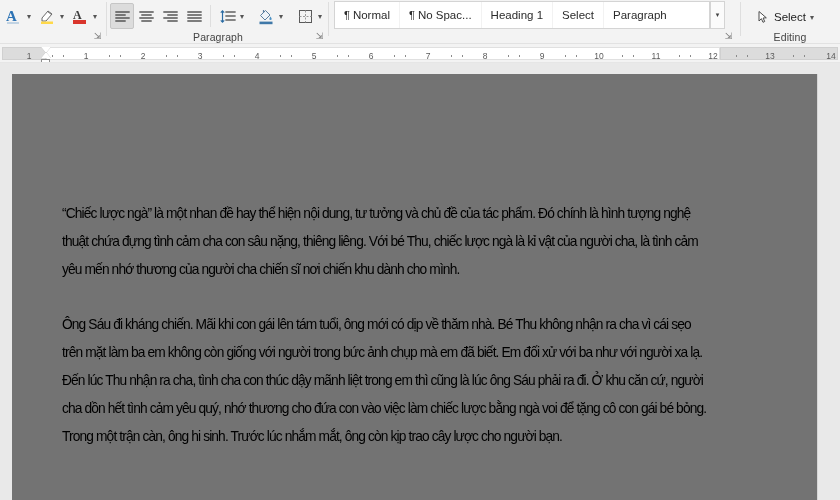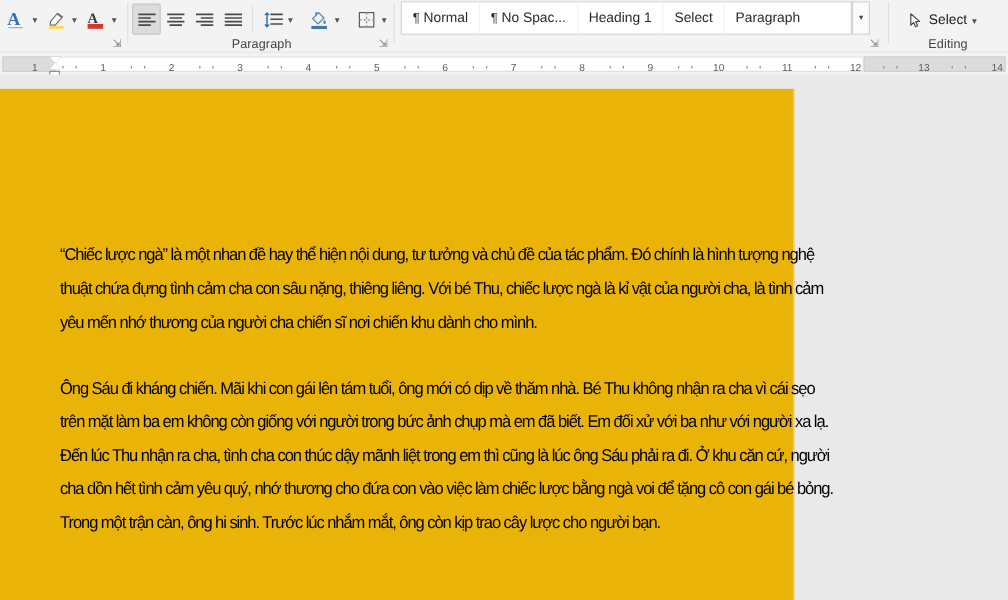--- a/index.html
+++ b/index.html
@@ -161,23 +161,23 @@
   }
 
   
   .docarea {
     position: absolute; left: 0; top: 63px;
     width: 840px; height: 437px;
     background: #e9e9e9;
     overflow: hidden;
   }
   .page {
-    position: absolute; left: 0; top: 11px;
-    width: 662px; height: 426px;
-    background: #eab308;
+    position: absolute; left: 12px; top: 11px;
+    width: 806px; height: 426px;
+    background: #737373;
     border-right: 1px solid #d6d6d6;
     box-sizing: border-box;
   }
   .body-text {
     position: absolute;
     left: 50px; top: 125px;
     width: 672px;
     font-family: "Liberation Sans", sans-serif;
     font-size: 14.2px;
     line-height: 28px;

